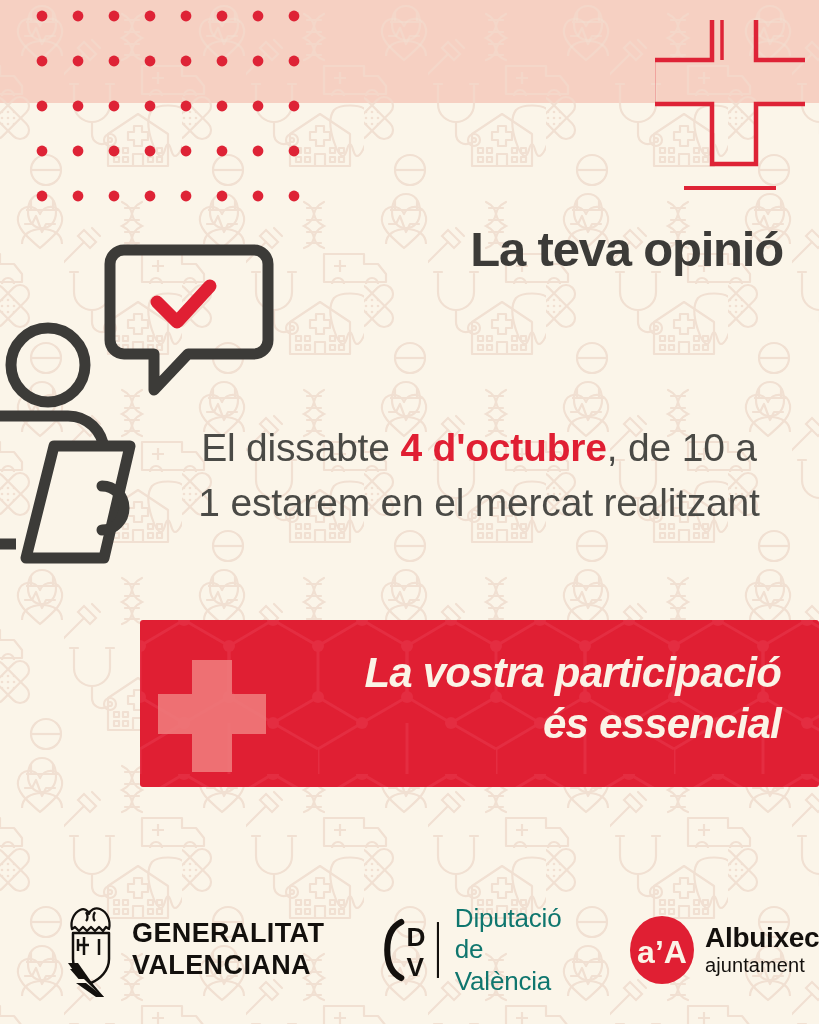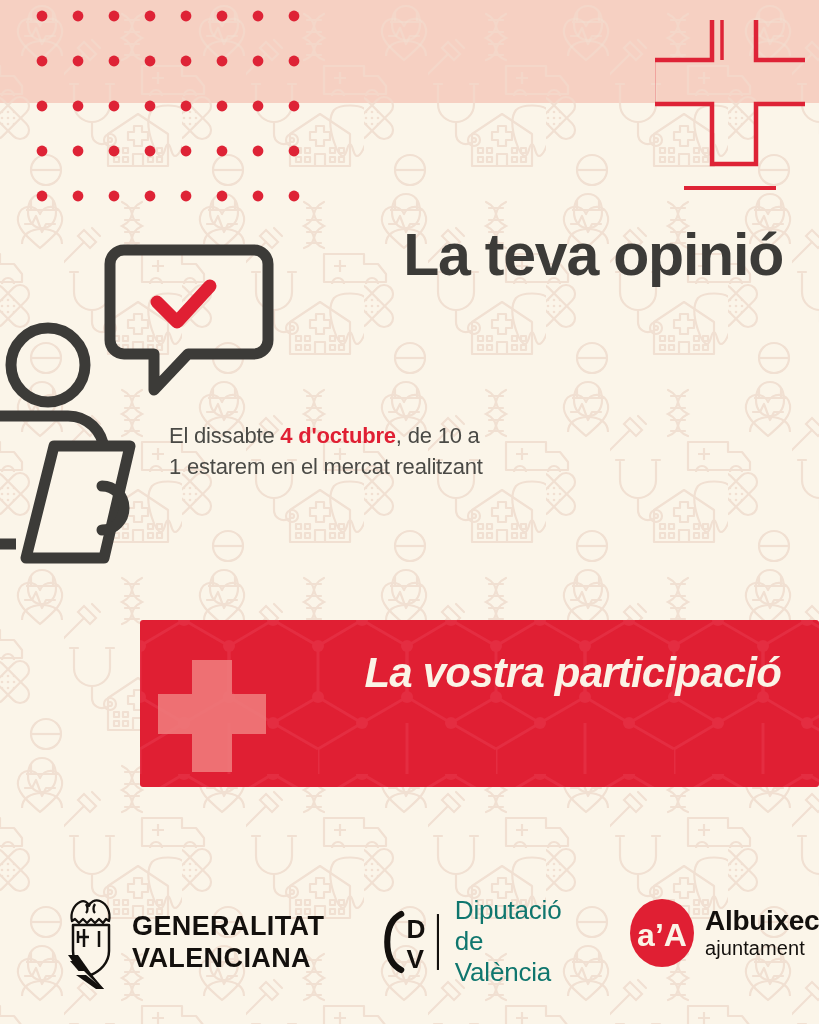--- a/index.html
+++ b/index.html
@@ -72,37 +72,37 @@
     z-index: 5;
   }
 
   
   .headline {
     position: absolute;
     right: 36px;
     top: 222px;
     z-index: 6;
     color: #3C3B38;
-    font-size: 59px;
+    font-size: 49px;
     font-weight: 700;
     line-height: 1.12;
     letter-spacing: -1.2px;
   }
   .headline .l2 { display: block; }
 
   
   .body-copy {
     position: absolute;
     right: 30px;
     top: 420px;
     width: 620px;
     z-index: 6;
-    text-align: left;
+    text-align: center;
     color: #4A4A46;
-    font-size: 22px;
+    font-size: 39px;
     line-height: 1.42;
     letter-spacing: -0.2px;
   }
   .body-copy .hl {
     color: #E01F33;
     font-weight: 700;
   }
   .body-copy .line { display: block; }
 
   
@@ -146,21 +146,21 @@
 
   
   .footer {
     position: absolute;
     left: 0;
     top: 895px;
     width: 747px;
     height: 110px;
     z-index: 6;
     display: flex;
-    align-items: flex-start;
+    align-items: center;
   }
   .logo {
     display: flex;
     align-items: center;
   }
   .logo-gva   { margin-left: 62px; }
   .logo-dv    { margin-left: 58px; }
   .logo-alb   { margin-left: 60px; }
 
   .gva-text {
@@ -419,20 +419,21 @@
       </defs>
       <rect x="0" y="0" width="679" height="167" fill="url(#hexmol)" opacity="0.5"></rect>
     </svg>
 
     <svg class="banner-cross" width="110" height="112" viewBox="0 0 110 112" aria-hidden="true">
       <path d="M34,0 L74,0 L74,34 L108,34 L108,74 L74,74 L74,112 L34,112 L34,74 L0,74 L0,34 L34,34 Z" fill="#F07F7F" opacity="0.85"></path>
     </svg>
 
     <div class="banner-text">
       <span class="bl">La vostra participació</span>
+      <span class="bl">és essencial</span>
     </div>
   </div>
 
   <div class="footer">
 
     <div class="logo logo-gva">
       <svg width="58" height="95" viewBox="0 0 58 95" aria-hidden="true">
 
         <g fill="none" stroke="#13100D" stroke-width="2.3" stroke-linejoin="round">
           <path d="M10,26 C8,18 12,10 18,7 C22,5 26,7 27,11 C28,7 33,4 38,6 C45,9 49,17 47,26 L44,24 L41,28 L37,24 L33,28 L29,24 L25,28 L21,24 L17,28 L13,24 Z"></path>

